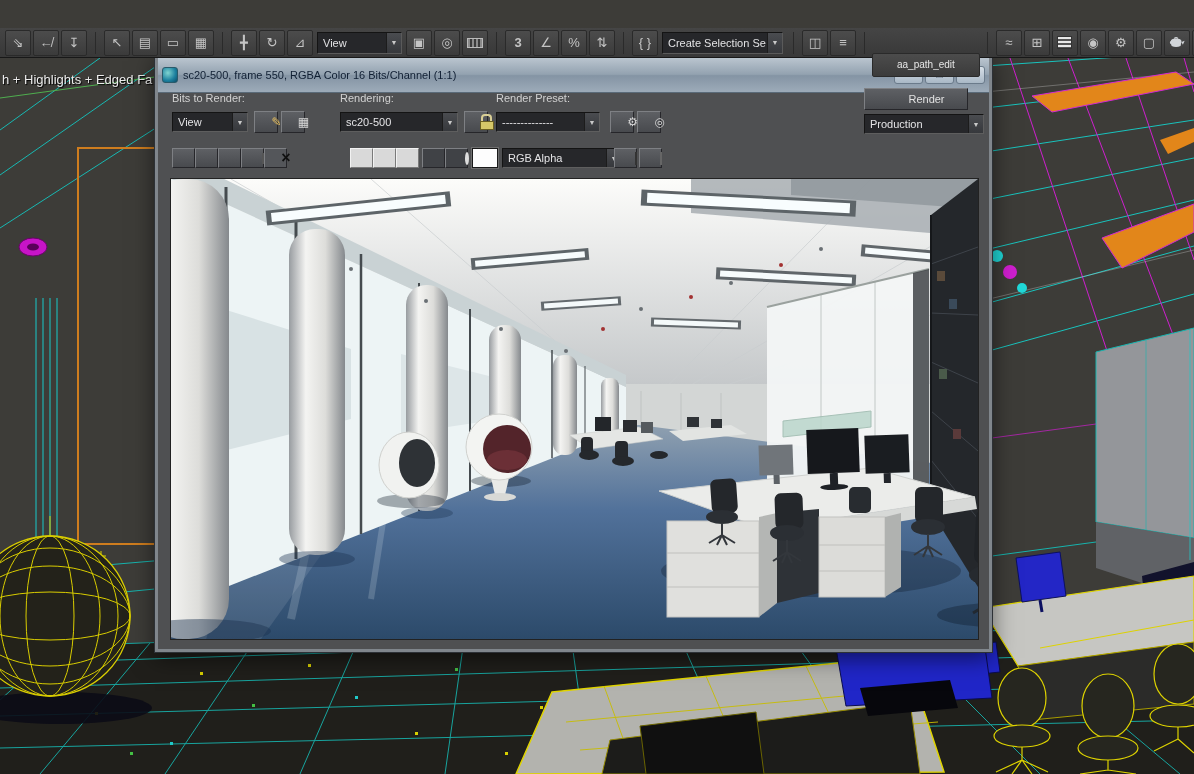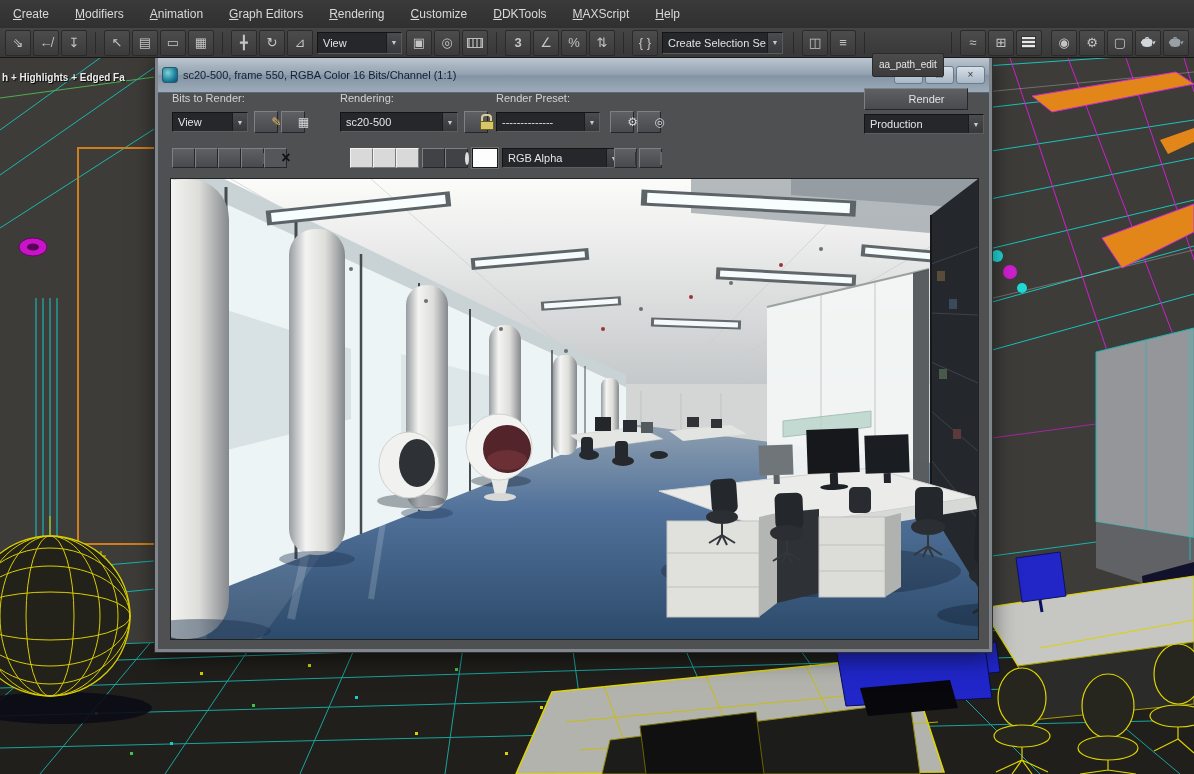--- a/index.html
+++ b/index.html
@@ -14,26 +14,26 @@
   
   #toolbar{position:absolute;left:0;top:28px;width:1194px;height:30px;background:linear-gradient(#454545,#383838);
            border-bottom:1px solid #181818;display:flex;align-items:center;padding:0 4px;box-sizing:border-box;z-index:30;}
   .tbtn{width:24px;height:24px;margin:0 1px;flex:0 0 auto;display:flex;align-items:center;justify-content:center;
         color:#c4c4c4;font-size:13px;background:linear-gradient(#4c4c4c,#3b3b3b);border:1px solid #2a2a2a;border-radius:2px;}
   .tsep{width:7px;height:22px;flex:0 0 auto;border-right:1px solid #2a2a2a;margin-right:7px;}
   .tcombo{height:20px;margin:0 3px;background:#26272a;border:1px solid #141414;border-right-color:#5a5a5a;border-bottom-color:#5a5a5a;
           color:#e2e2e4;font-size:11px;display:flex;align-items:center;padding-left:5px;flex:0 0 auto;}
   .tcombo .arrow,.combo .arrow{margin-left:auto;width:14px;align-self:stretch;background:linear-gradient(#4a4c50,#36383c);
           border-left:1px solid #1c1c1c;color:#c9c9c9;font-size:7px;display:flex;align-items:center;justify-content:center;}
-  .script-btn{height:22px;padding:0 6px;color:#e6e6e6;font-size:10px;display:flex;align-items:center;
+  .script-btn{height:22px;padding:0 24px;color:#e6e6e6;font-size:10px;display:flex;align-items:center;
           background:linear-gradient(#4c4c4c,#3b3b3b);border:1px solid #2a2a2a;border-radius:2px;flex:0 0 auto;margin-top:44px;}
   .rightgrp{margin-left:auto;display:flex;align-items:center;}
   .teapot-svg{width:18px;height:13px;}
   
-  #vp-label{position:absolute;left:2px;top:72px;color:#ececec;font-size:10px;text-shadow:1px 1px 1px #000;z-index:5;font-weight:bold;}
+  #vp-label{position:absolute;left:2px;top:72px;color:#ececec;font-size:13px;text-shadow:1px 1px 1px #000;z-index:5;}
   
   #rfw{position:absolute;left:155px;top:55px;width:837px;height:597px;z-index:20;
        background:#4f5052;border:3px solid #80868c;outline:1px solid #2d3136;
        box-shadow:0 6px 22px rgba(0,0,0,.55);box-sizing:border-box;}
   .titlebar{position:absolute;left:0;top:0;right:0;height:22px;display:flex;align-items:center;padding:17px 4px;
        background:linear-gradient(#bac5cf,#93a2b0 48%,#8494a4 52%,#9dabb9);border-bottom:1px solid #5a6a78;box-sizing:border-box;}
   .app-ico{width:14px;height:14px;border-radius:3px;margin-right:5px;flex:0 0 auto;
        background:radial-gradient(circle at 35% 35%,#7fd4d0,#1b7f9e 60%,#0d4b66);border:1px solid #2a5a6a;}
   .title{color:#101f33;font-size:11px;white-space:nowrap;overflow:hidden;}
   .winbtns{margin-left:auto;display:flex;gap:2px;}
@@ -217,31 +217,20 @@
           <ellipse cx="50" cy="616" rx="24" ry="80"></ellipse>
         <ellipse cx="50" cy="616" rx="50" ry="80"></ellipse>
           <ellipse cx="50" cy="616" rx="68" ry="80"></ellipse>
         <line x1="50" y1="536" x2="50" y2="516"></line>
       </g>
     </g>
   </svg>
 
   <div id="vp-label">h + Highlights + Edged Fa</div>
 
-  <div id="menubar">
-    <span class="menu-item">Create</span>
-    <span class="menu-item">Modifiers</span>
-    <span class="menu-item">Animation</span>
-    <span class="menu-item">Graph Editors</span>
-    <span class="menu-item">Rendering</span>
-    <span class="menu-item">Customize</span>
-    <span class="menu-item">DDKTools</span>
-    <span class="menu-item">MAXScript</span>
-    <span class="menu-item">Help</span>
-  </div>
 
   <div id="toolbar">
     <div class="tbtn">⇘</div>
     <div class="tbtn">↚</div>
     <div class="tbtn">↧</div>
     <div class="tsep"></div>
     <div class="tbtn">↖</div>
     <div class="tbtn">▤</div>
     <div class="tbtn">▭</div>
     <div class="tbtn">▦</div>

